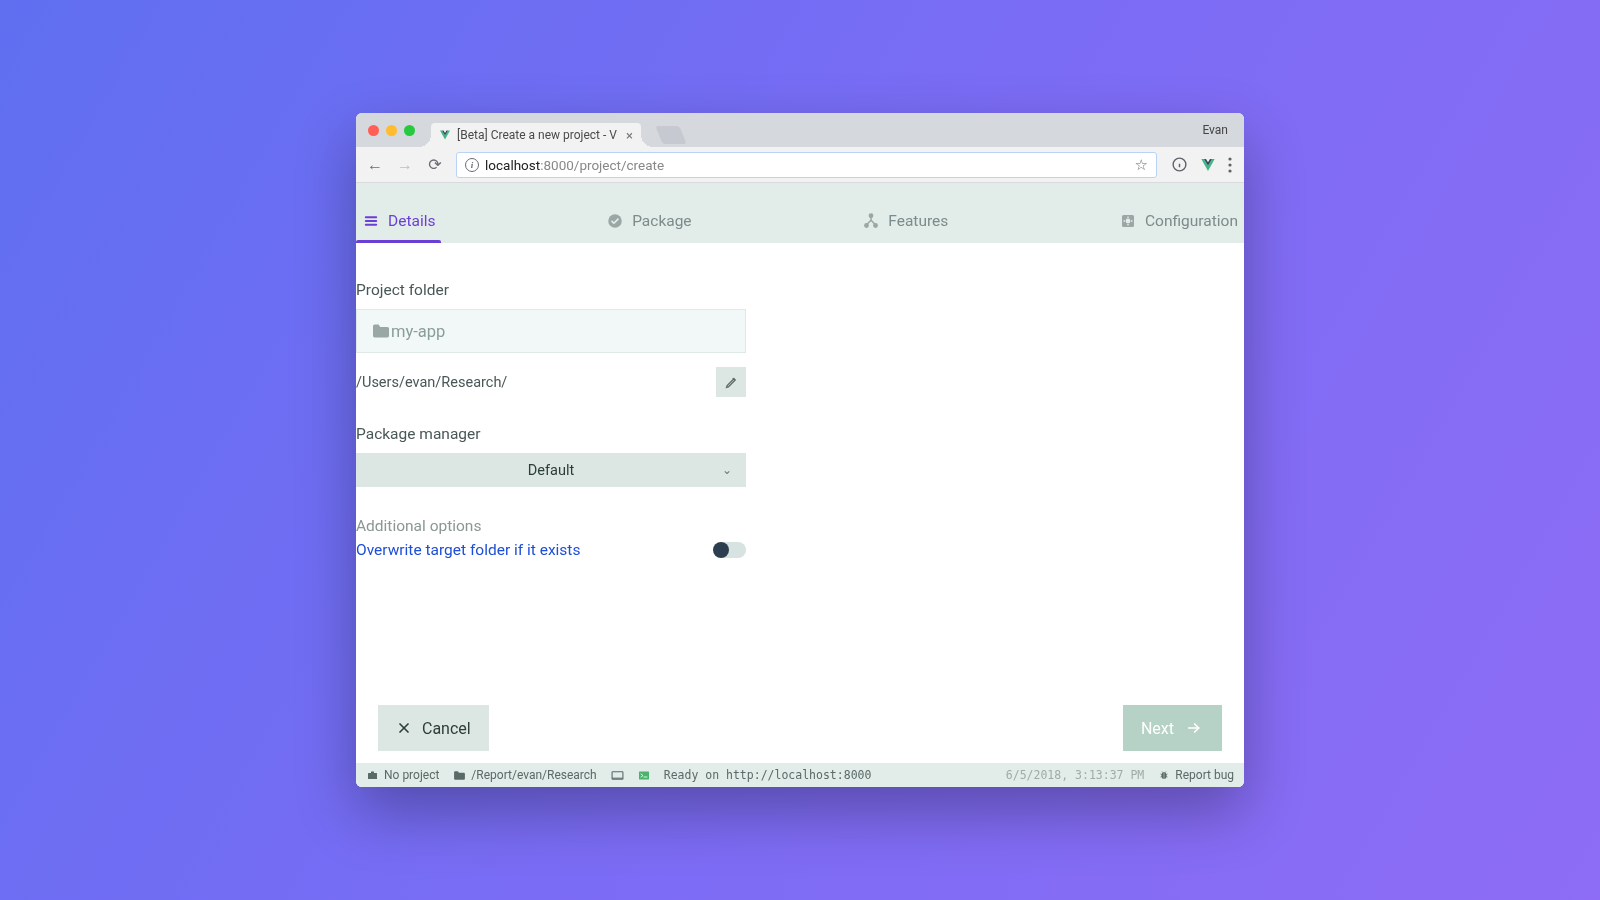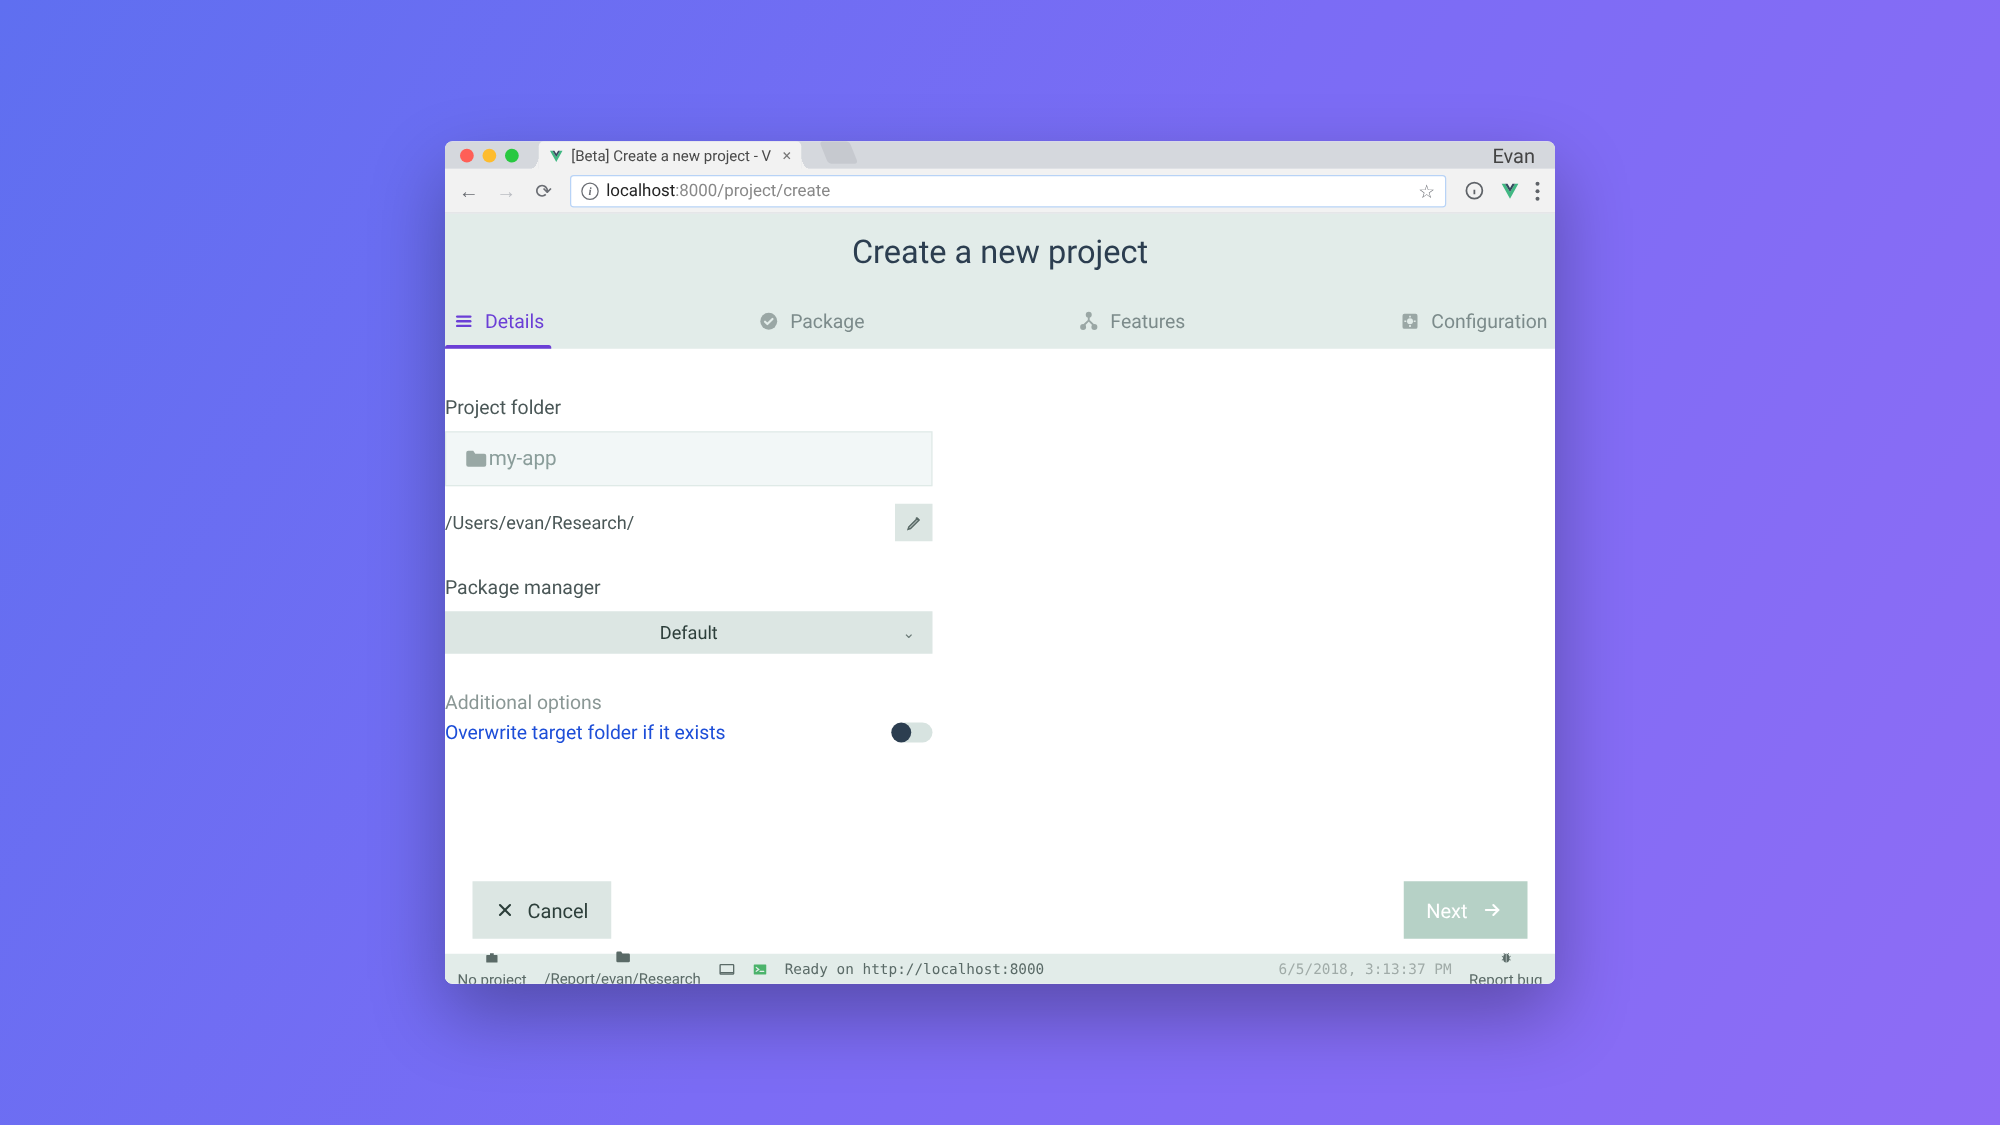--- a/index.html
+++ b/index.html
@@ -16,23 +16,24 @@
     background: #fff;
     border-radius: 6px;
     box-shadow: 0 25px 60px rgba(0,0,0,0.3);
     display: flex;
     flex-direction: column;
     overflow: hidden;
     position: relative;
   }
   
   .tabstrip {
-    height: 22px;
+    height: 34px;
     background: #d5d8dd;
     display: flex;
+    align-items: flex-end;
     padding-left: 8px;
     position: relative;
   }
   .mac-controls {
     display: flex;
     gap: 7px;
     align-items: center;
     height: 100%;
     padding: 0 6px 0 4px;
   }
@@ -69,21 +70,21 @@
     width: 24px; height: 18px;
     background: #c6c9cf;
     margin-left: 18px;
     transform: skewX(22deg);
     border-radius: 3px;
     margin-bottom: 3px;
   }
   .profile-name {
     margin-left: auto;
     margin-right: 16px;
-    font-size: 16px;
+    font-size: 12px;
     color: #444;
     align-self: center;
   }
 
   
   .addrbar {
     height: 36px;
     background: #f2f2f2;
     border-bottom: 1px solid #d8dade;
     display: flex;
@@ -247,21 +248,21 @@
     display: flex;
     align-items: center;
     gap: 14px;
     padding: 0 10px;
     font-size: 12px;
     color: #5a6a67;
   }
   .status-bar .mono { font-family: "Menlo", "Consolas", monospace; font-size: 11.5px; }
   .status-bar .dim { color: #a0aba8; }
   .status-bar .grow { flex: 1; }
-  .sb-item { display: flex; align-items: center; gap: 5px; flex-direction: column; }
+  .sb-item { display: flex; align-items: center; gap: 5px; }
 
   
   svg { display: block; }
 </style>
 </head>
 <body>
 
 <div class="browser-window">
 
   <div class="tabstrip">
@@ -314,21 +315,20 @@
             <circle cx="2" cy="2" r="1.6" fill="#5f6368"></circle>
             <circle cx="2" cy="8" r="1.6" fill="#5f6368"></circle>
             <circle cx="2" cy="14" r="1.6" fill="#5f6368"></circle>
           </svg>
       </span>
     </div>
   </div>
 
   <div class="page">
     <div class="page-header">
-      <div class="page-title">Create a new project</div>
       <div class="wizard-tabs">
 
         <div class="wiz-tab active">
           <span class="ic">
             <svg width="18" height="18" viewBox="0 0 24 24" fill="none" stroke="#6b3fd6" stroke-width="2.5" stroke-linecap="round">
                 <line x1="5" y1="7" x2="19" y2="7"></line>
                 <line x1="5" y1="12" x2="19" y2="12"></line>
                 <line x1="5" y1="17" x2="19" y2="17"></line>
               </svg>
           </span>

